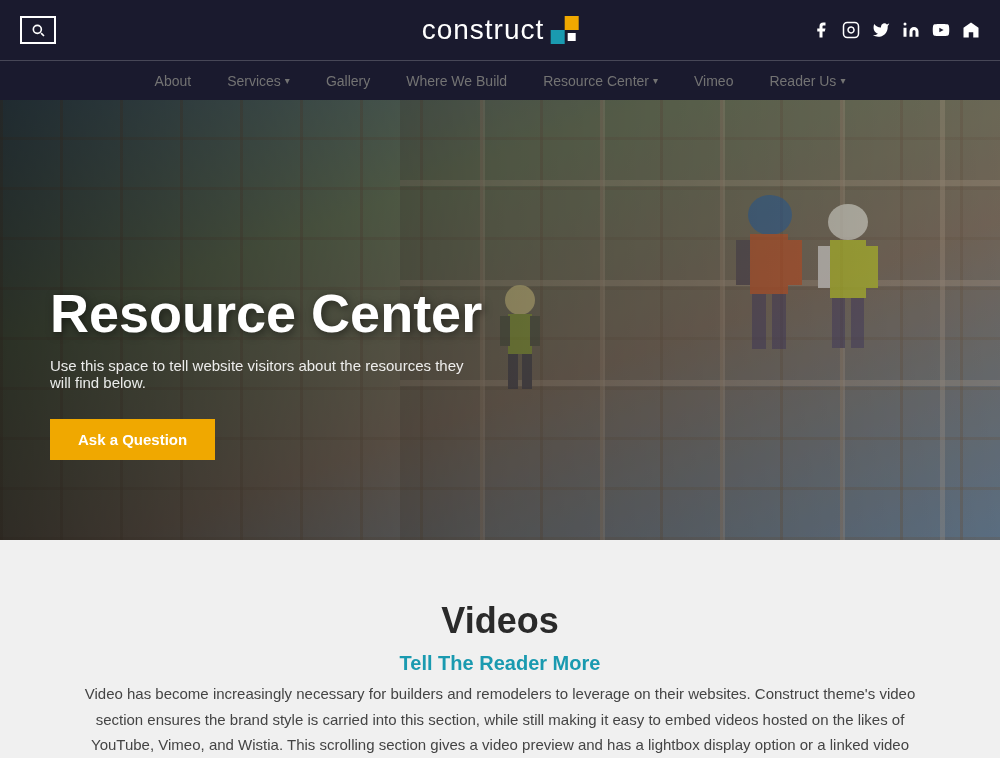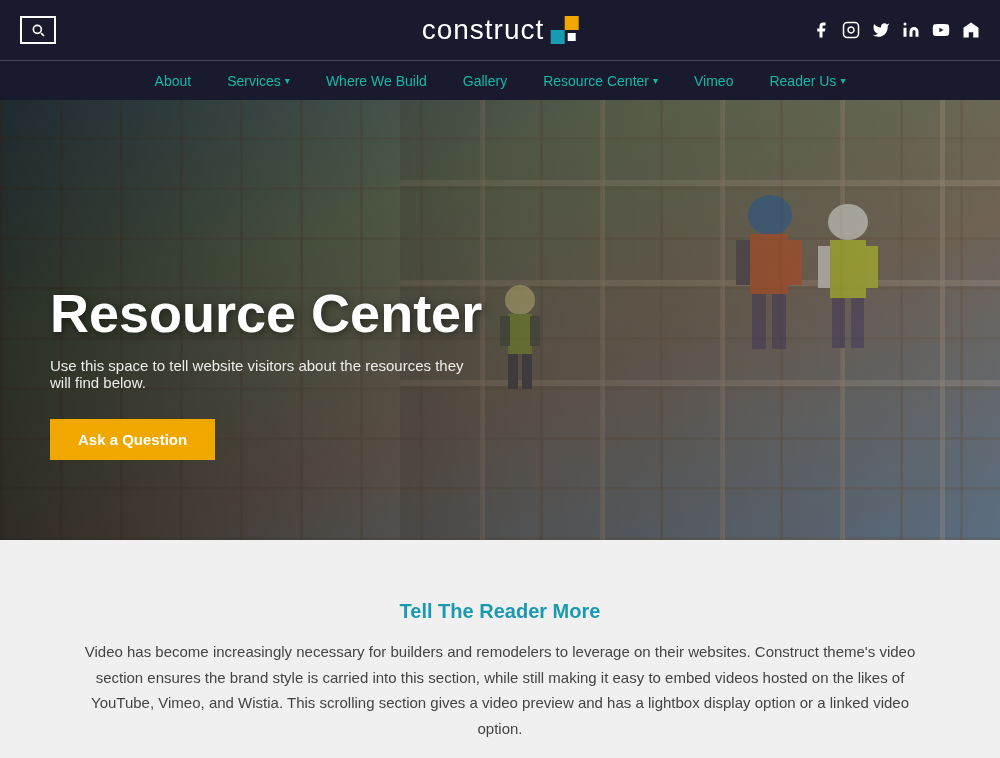--- a/index.html
+++ b/index.html
@@ -59,21 +59,21 @@
       background: #1a1a2e;
       border-top: 1px solid rgba(255,255,255,0.2);
       display: flex;
       justify-content: center;
       align-items: center;
       gap: 0;
       padding: 0;
       height: 40px;
     }
     .nav-item {
-      color: #14b8a6;
+      color: #737373;
       font-size: 14px;
       padding: 0 18px;
       height: 40px;
       display: flex;
       align-items: center;
       cursor: pointer;
       position: relative;
       white-space: nowrap;
     }
     .nav-dropdown-icon {
@@ -158,21 +158,21 @@
     .videos-title {
       font-size: 36px;
       font-weight: 700;
       color: #2a2a2a;
       margin-bottom: 10px;
     }
     .videos-subtitle {
       font-size: 20px;
       font-weight: 600;
       color: #1a9ab0;
-      margin-bottom: 16px;
+      margin-bottom: 6px;
     }
     .videos-desc {
       font-size: 15px;
       color: #444;
       max-width: 860px;
       margin: 0 auto 40px;
       line-height: 1.7;
     }
 
     
@@ -266,24 +266,24 @@
 
 <nav class="nav">
   <div class="nav-item">
     <span>About</span>
   </div>
   <div class="nav-item">
     <span>Services</span>
     <span class="nav-dropdown-icon">▾</span>
   </div>
   <div class="nav-item">
+    <span>Gallery</span>
+  </div>
+  <div class="nav-item">
     <span>Where We Build</span>
-  </div>
-  <div class="nav-item">
-    <span>Gallery</span>
   </div>
   <div class="nav-item">
     <span>Resource Center</span>
     <span class="nav-dropdown-icon">▾</span>
   </div>
   <div class="nav-item">
     <span>Vimeo</span>
   </div>
   <div class="nav-item">
     <span>Reader Us</span>
@@ -338,16 +338,17 @@
 
   <div class="hero-bg"></div>
   <div class="hero-content">
     <h1 class="hero-title">Resource Center</h1>
     <p class="hero-subtitle">Use this space to tell website visitors about the resources they will find below.</p>
     <button class="hero-btn">Ask a Question</button>
   </div>
 </section>
 
 <section class="videos-section">
+  <h2 class="videos-title">Videos</h2>
   <h3 class="videos-subtitle">Tell The Reader More</h3>
   <p class="videos-desc">Video has become increasingly necessary for builders and remodelers to leverage on their websites. Construct theme's video section ensures the brand style is carried into this section, while still making it easy to embed videos hosted on the likes of YouTube, Vimeo, and Wistia. This scrolling section gives a video preview and has a lightbox display option or a linked video option.</p>
 
 </section>
 
 </body></html>

